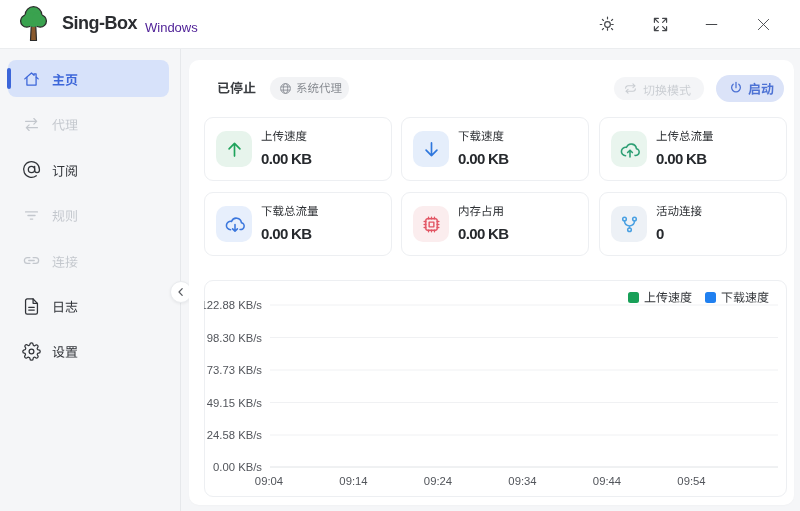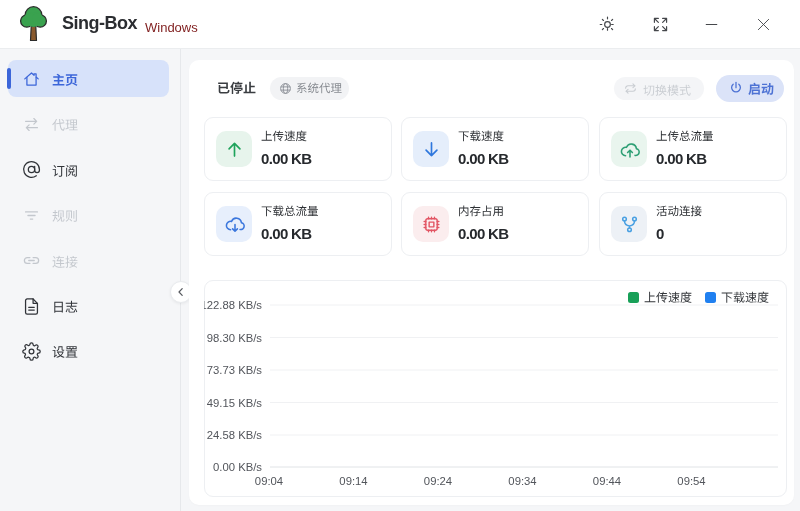--- a/index.html
+++ b/index.html
@@ -11,21 +11,21 @@
 <circle cx="8.8" cy="17" r="6.2" fill="#3aa24f"></circle>
 <circle cx="22.2" cy="17" r="6.2" fill="#3aa24f"></circle>
 <circle cx="15.5" cy="11" r="8.3" fill="#3aa24f"></circle>
 <path d="M13.2 22.5 h4.6 l0.7 14 h-6 z" fill="#8a5a2e" stroke-width="1.2"></path>
 <circle cx="15.5" cy="15.5" r="7.6" fill="#3aa24f" stroke="none"></circle>
 <circle cx="11.5" cy="14.5" r="5.5" fill="#3aa24f" stroke="none"></circle>
 <circle cx="19.5" cy="14.5" r="5.5" fill="#3aa24f" stroke="none"></circle>
 </g>
   </svg>
 <div class="abs" style="left:62px;top:13px;font-size:18px;font-weight:bold;color:#2b2d31;letter-spacing:-0.5px">Sing-Box</div>
-<div class="abs" style="left:145px;top:20px;font-size:13px;color:#7f1d1d">Windows</div>
+<div class="abs" style="left:145px;top:20px;font-size:13px;color:#4c1d95">Windows</div>
 <svg class="abs" style="left:598px;top:15px" width="19" height="19" viewBox="0 0 24 24">
     <g fill="none" stroke="#45474b" stroke-width="1.5" stroke-linecap="round" stroke-linejoin="round">
 <circle cx="12" cy="12" r="3.6"></circle>
       <path d="M12 2.8v2 M12 19.2v-2 M2.8 12h2 M19.2 12h-2 M5.5 5.5l1.4 1.4 M18.5 5.5l-1.4 1.4 M5.5 18.5l1.4-1.4 M18.5 18.5l-1.4-1.4"></path>
     </g>
   </svg>
 <svg class="abs" style="left:651px;top:15px" width="19" height="19" viewBox="0 0 24 24">
     <g fill="none" stroke="#45474b" stroke-width="1.5" stroke-linecap="round" stroke-linejoin="round">
 <path d="M14.7 4.3h5v5 M19.3 4.7l-4.6 4.6"></path>
       <path d="M9.3 19.7h-5v-5 M4.7 19.3l4.6-4.6"></path>

